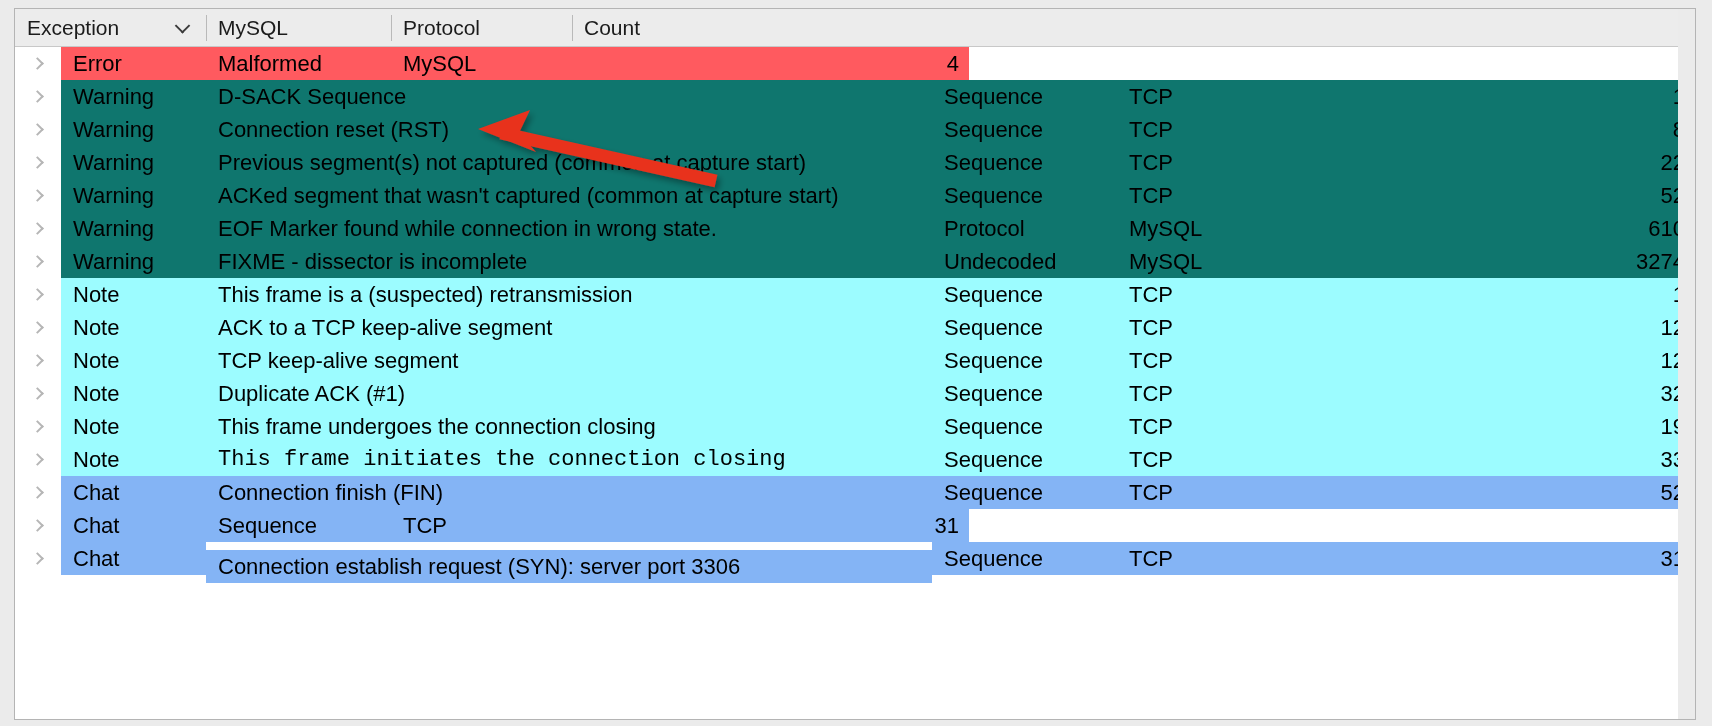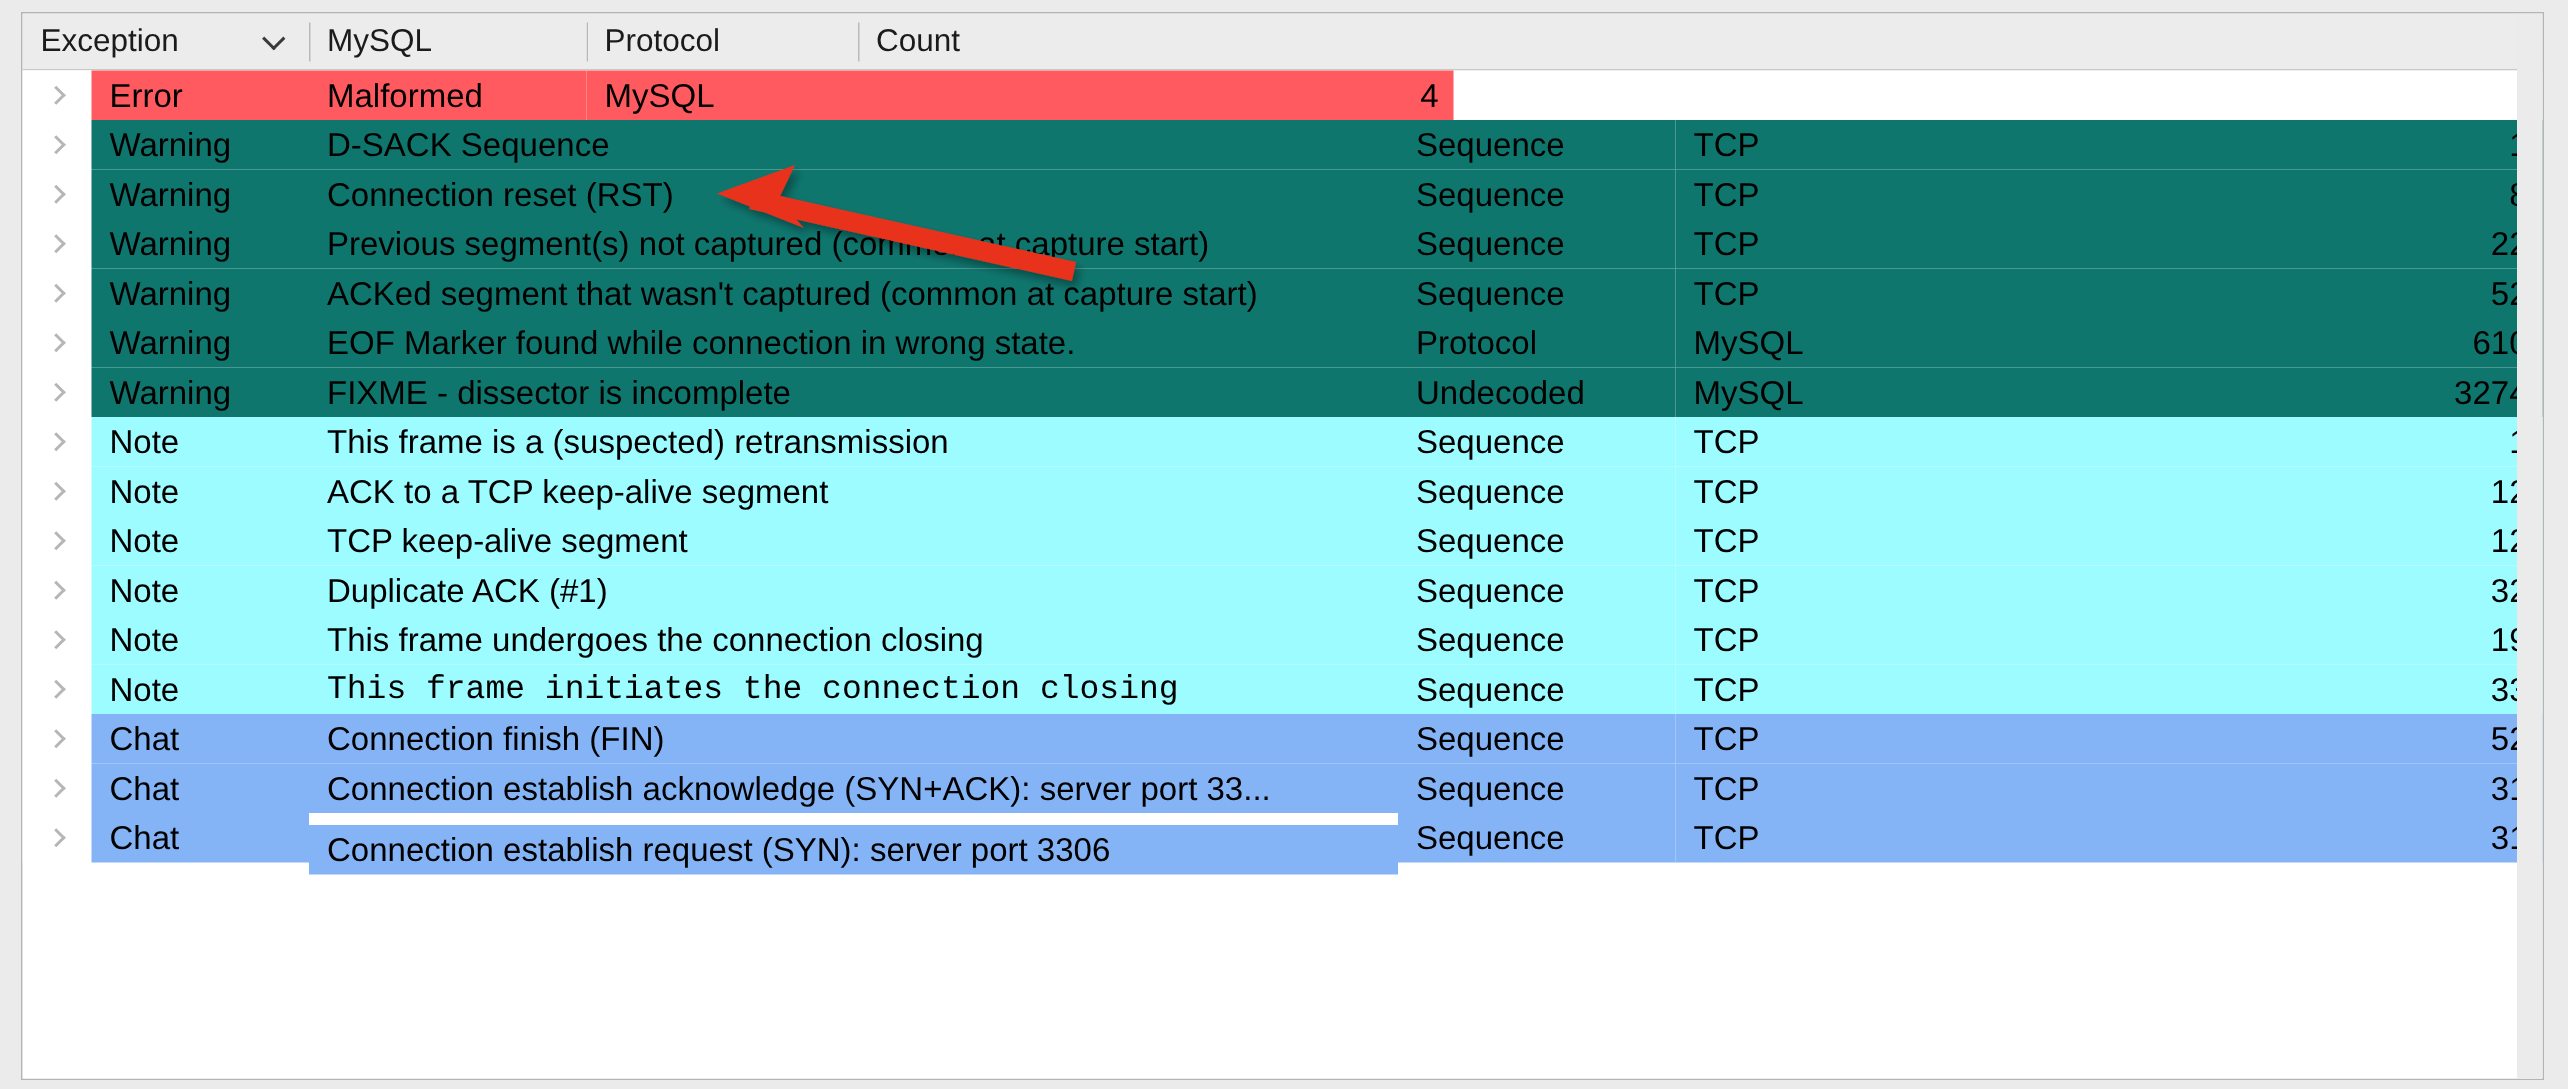--- a/index.html
+++ b/index.html
@@ -315,21 +315,20 @@
           <div class="cell sev-chat" style="width: 726px; min-width: 726px;">Connection finish (FIN)</div>
           <div class="cell sev-chat" style="width: 185px; min-width: 185px;">Sequence</div>
           <div class="cell sev-chat" style="width: 181px; min-width: 181px;">TCP</div>
           <div class="cell sev-chat num" style="width: 397px; min-width: 397px;">52</div>
         </div>
         <div class="row">
           <div class="gutter">
             <span class="chev"></span>
           </div>
           <div class="cell sev-chat" style="width: 145px; min-width: 145px;">Chat</div>
-          <div class="cell sev-chat" style="width: 726px; min-width: 726px;">Connection establish acknowledge (SYN+ACK): server port 33...</div>
           <div class="cell sev-chat" style="width: 185px; min-width: 185px;">Sequence</div>
           <div class="cell sev-chat" style="width: 181px; min-width: 181px;">TCP</div>
           <div class="cell sev-chat num" style="width: 397px; min-width: 397px;">31</div>
         </div>
         <div class="row">
           <div class="gutter">
             <span class="chev"></span>
           </div>
           <div class="cell sev-chat" style="width: 145px; min-width: 145px;">Chat</div>
           <div class="cell sev-chat" style="width: 726px; min-width: 726px; margin-top: 16px;">Connection establish request (SYN): server port 3306</div>

